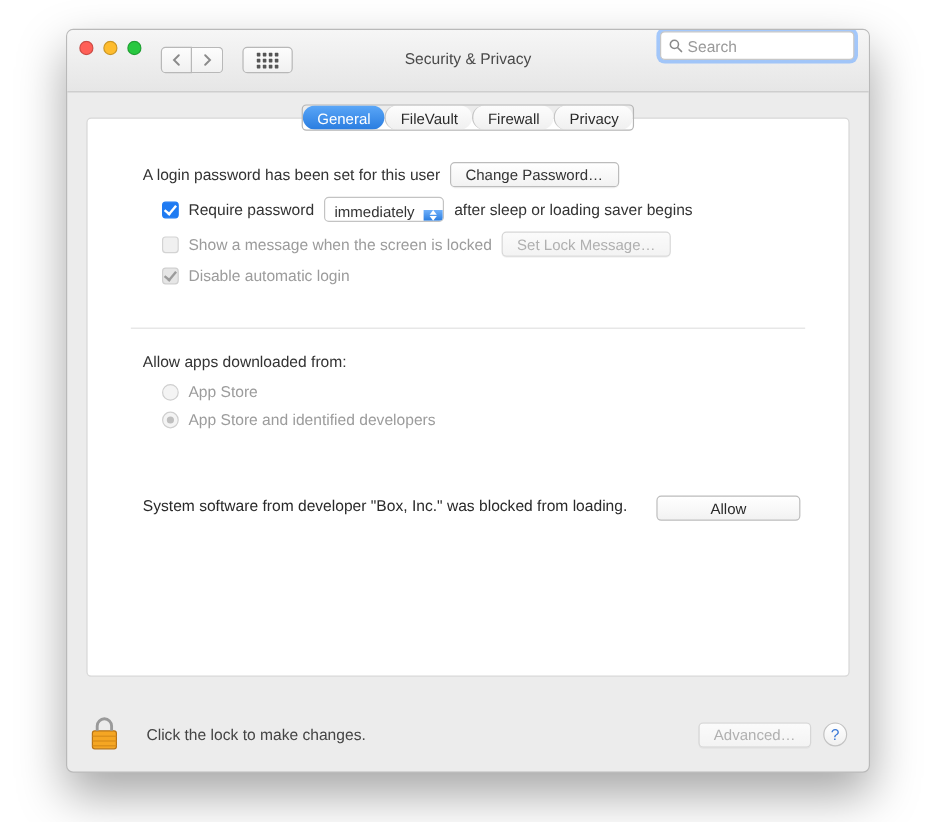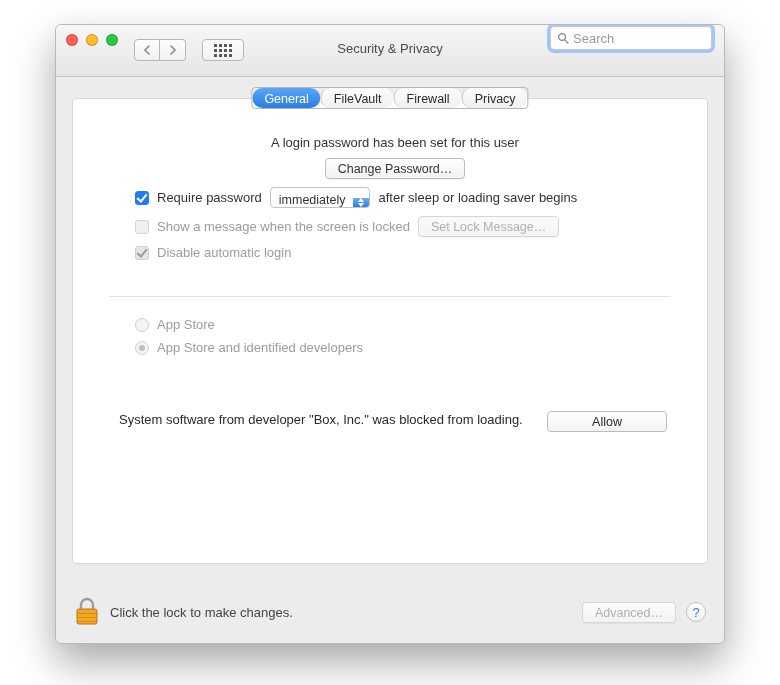--- a/index.html
+++ b/index.html
@@ -199,21 +199,21 @@
     display:flex; align-items:center; justify-content:center;
     padding-top:1px;
   }
 
   
   .footer {
     position:absolute; left:0; right:0; bottom:0; height:62px;
     display:flex; align-items:center;
     padding: 0 18px;
   }
-  .lock-text { font-size:13px; color:#444; margin-left:10px;}
+  .lock-text { font-size:13px; color:#444; margin-left:22px;}
   .footer-spacer{flex:1;}
   .help-btn{
     width:20px;height:20px;border-radius:50%;
     border:1px solid #c3c3c3; background:linear-gradient(#fff,#f0f0f0);
     color:#3a78d6; font-size:13px;
     display:flex;align-items:center;justify-content:center;
     margin-left:10px;
   }
 </style>
 </head>
@@ -272,21 +272,21 @@
   <div class="panel">
     <div class="tabs">
       <div class="tab active">General</div>
       <div class="tab">FileVault</div>
       <div class="tab">Firewall</div>
       <div class="tab">Privacy</div>
     </div>
 
     <div class="content-inner">
 
-      <div class="row" style="padding-left:10px;flex-direction:column;">
+      <div class="row" style="padding-left:10px;">
         <span>A login password has been set for this user</span>
         <span class="mac-button">Change Password…</span>
       </div>
 
       <div class="row indent">
         <span class="checkbox checked blue"></span>
         <span>Require password</span>
         <span class="select">
           <span class="val">immediately</span>
           <span class="arrows">
@@ -303,20 +303,21 @@
         <span class="mac-button disabled">Set Lock Message…</span>
       </div>
 
       <div class="row indent disabled">
         <span class="checkbox checked gray"></span>
         <span>Disable automatic login</span>
       </div>
 
       <div class="divider"></div>
 
+      <div class="section-label" style="padding-left:10px;">Allow apps downloaded from:</div>
 
       <div class="row indent disabled">
         <span class="radio"></span>
         <span>App Store</span>
       </div>
       <div class="row indent disabled">
         <span class="radio selected"></span>
         <span>App Store and identified developers</span>
       </div>
 

